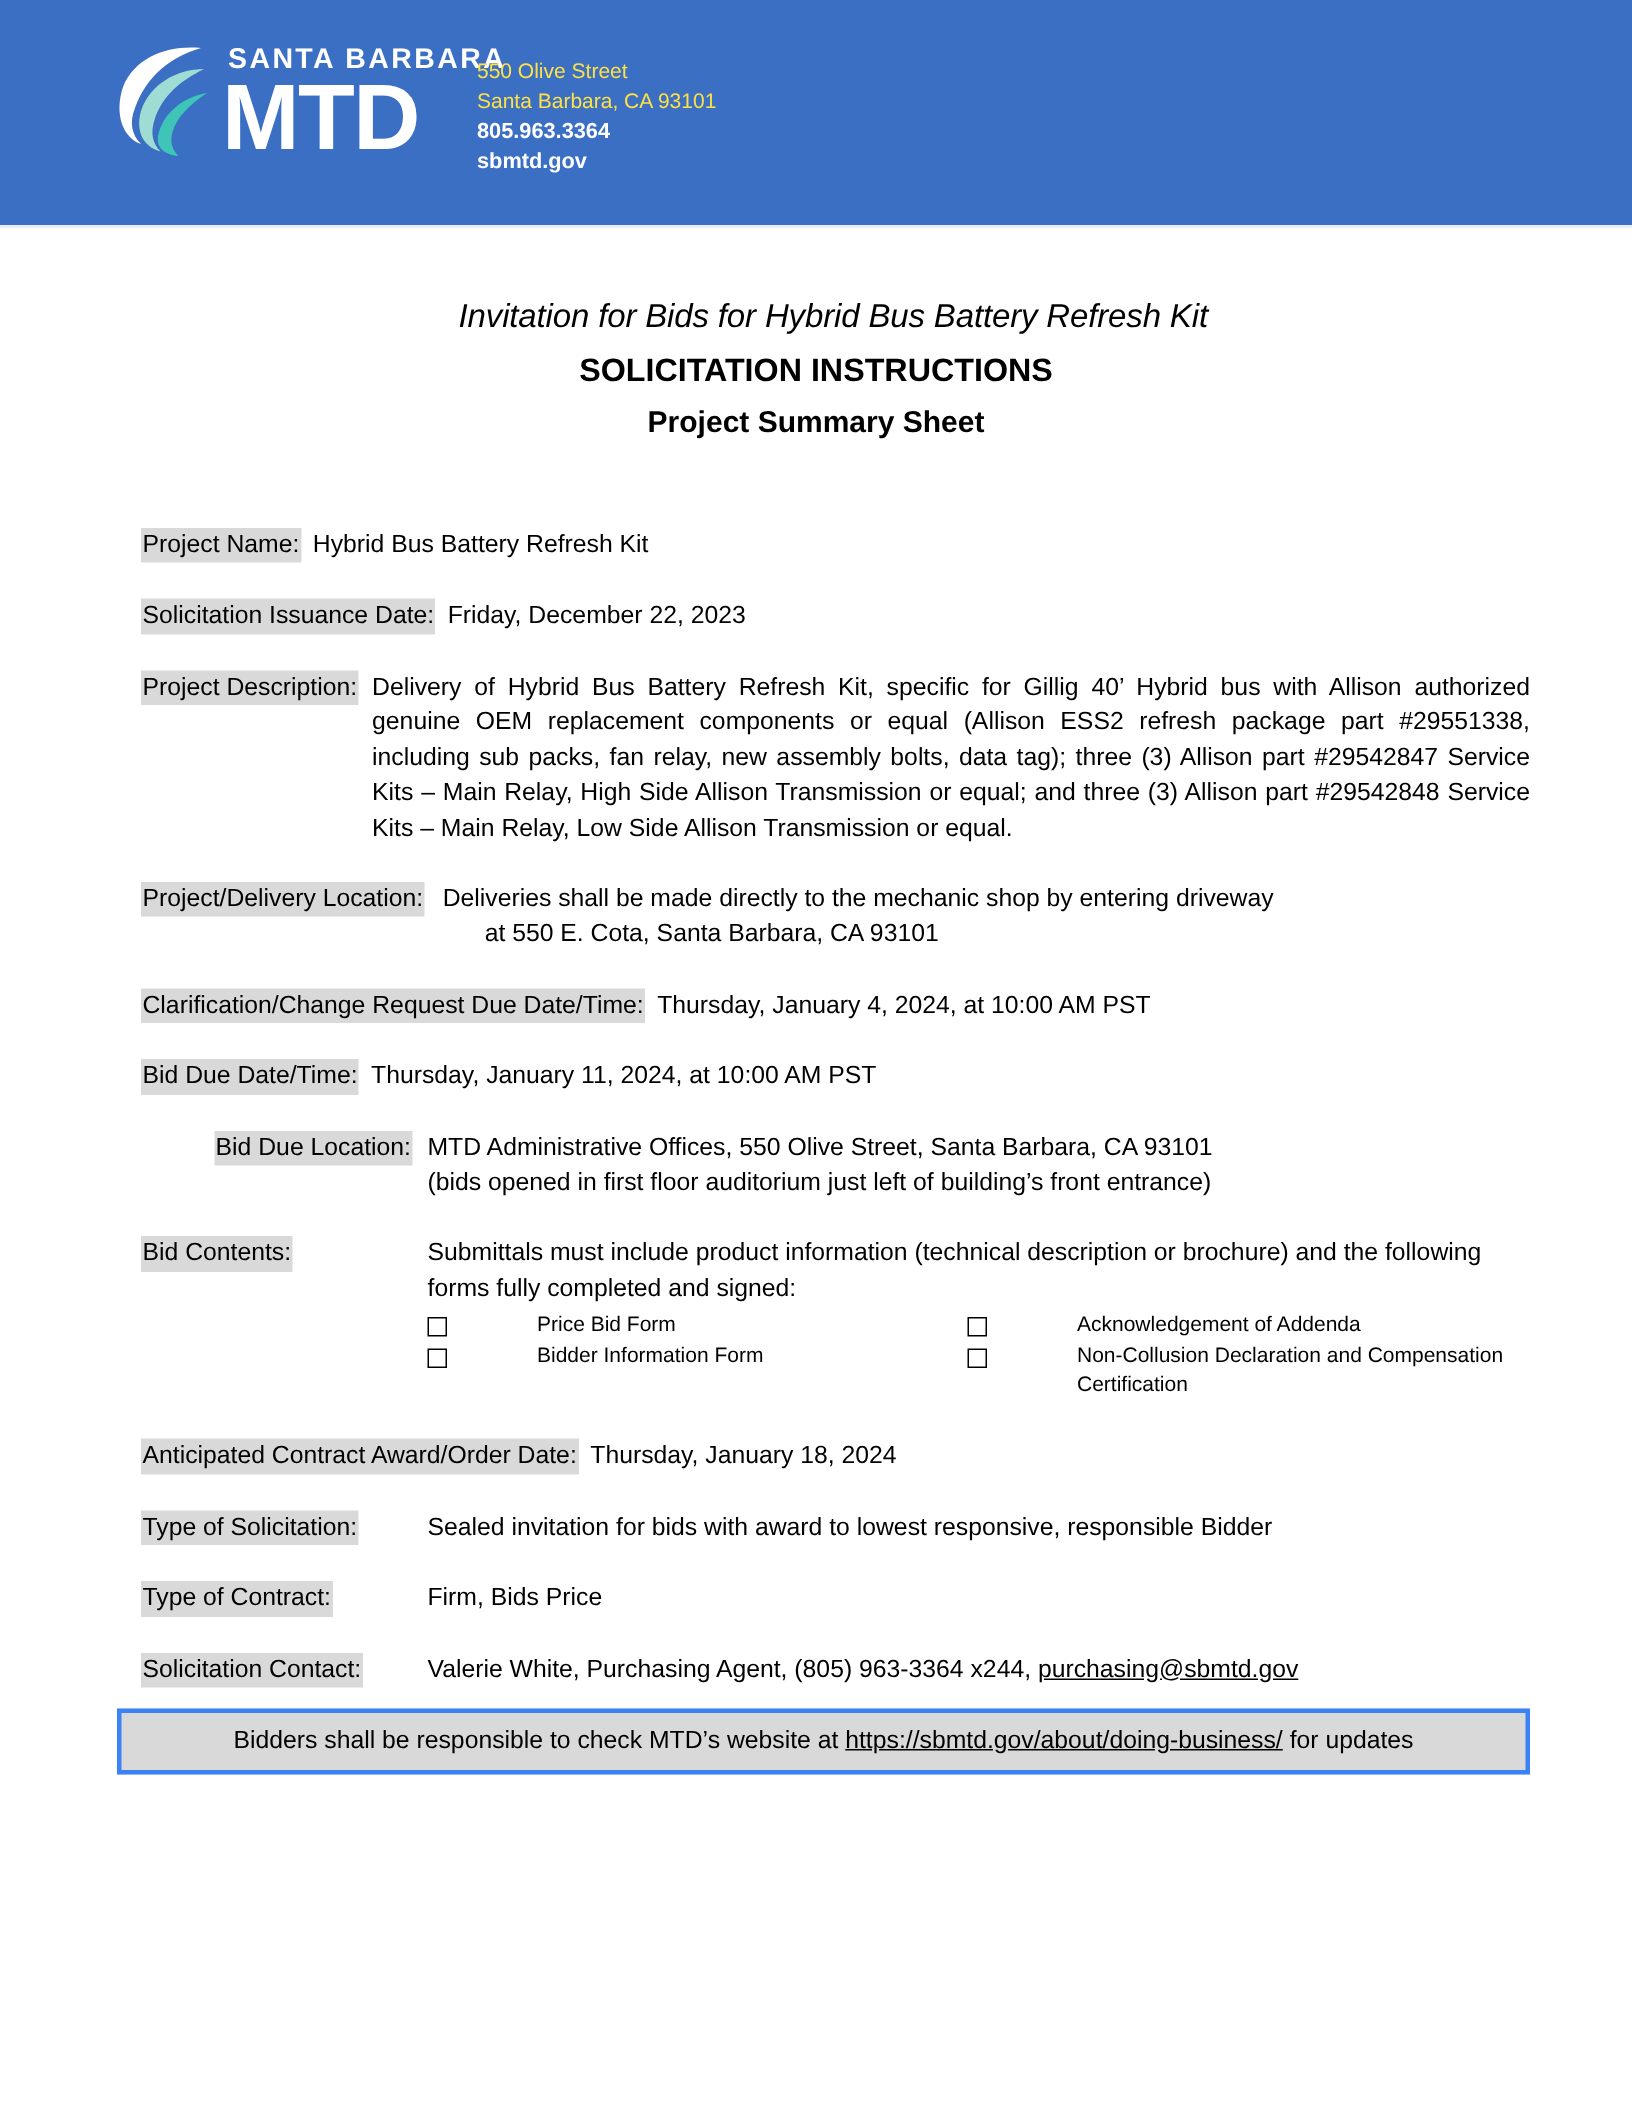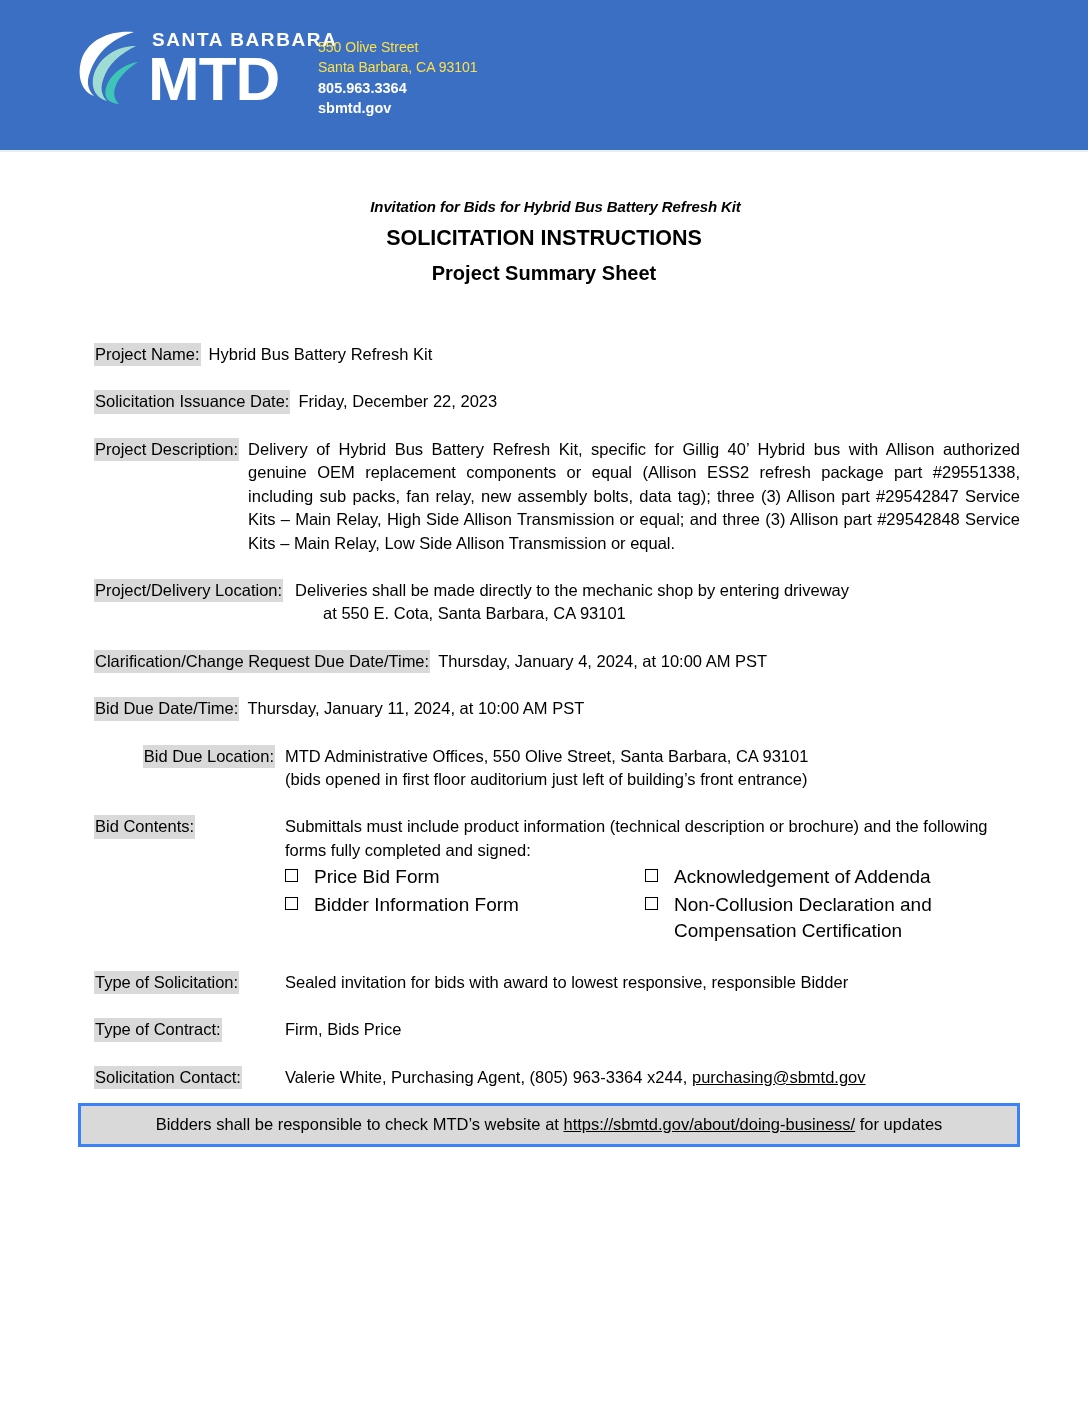--- a/index.html
+++ b/index.html
@@ -74,22 +74,22 @@
     color: #ffffff;
     font-size: 14.5px;
   }
 
   
   .title-area {
     margin-top: 46px;
     text-align: center;
   }
   .doc-title-1 {
-    font-size: 15px;
-    font-weight: bold;
+    font-size: 22px;
+    font-weight: normal;
     font-style: italic;
     letter-spacing: -0.1px;
     margin-bottom: 11px;
     padding-left: 23px;
   }
   .doc-title-2 {
     font-size: 21.5px;
     font-weight: bold;
     margin-bottom: 11px;
   }
@@ -148,22 +148,23 @@
   .forms-grid {
     display: flex;
     margin-top: 2px;
   }
   .forms-col { width: 360px; }
   .forms-col.second { width: 360px; }
   .form-item {
     display: flex;
     align-items: flex-start;
     line-height: 1.38;
-    font-size: 19px;
+    font-size: 14px;
     margin-bottom: 1px;
+    gap: 44px;
   }
   .cbox {
     width: 13px; height: 13px;
     border: 1.6px solid #000;
     flex: none;
     margin-top: 5px;
     margin-right: 16px;
   }
   .form-wrap { flex: 1; }
 
@@ -280,20 +281,24 @@
           </span>
           <span class="form-item">
             <span class="cbox"></span>
             <span class="form-wrap">Non-Collusion Declaration and Compensation Certification</span>
           </span>
         </span>
       </span>
     </span>
   </div>
 
+  <div class="row">
+    <span class="lbl">Anticipated Contract Award/Order Date:</span>
+    <span class="val inline">Thursday, January 18, 2024</span>
+  </div>
 
   <div class="row-fixed">
     <span class="lbl-col-left">
       <span class="lbl">Type of Solicitation:</span>
     </span>
     <span class="val">Sealed invitation for bids with award to lowest responsive, responsible Bidder</span>
   </div>
 
   <div class="row-fixed">
     <span class="lbl-col-left">

